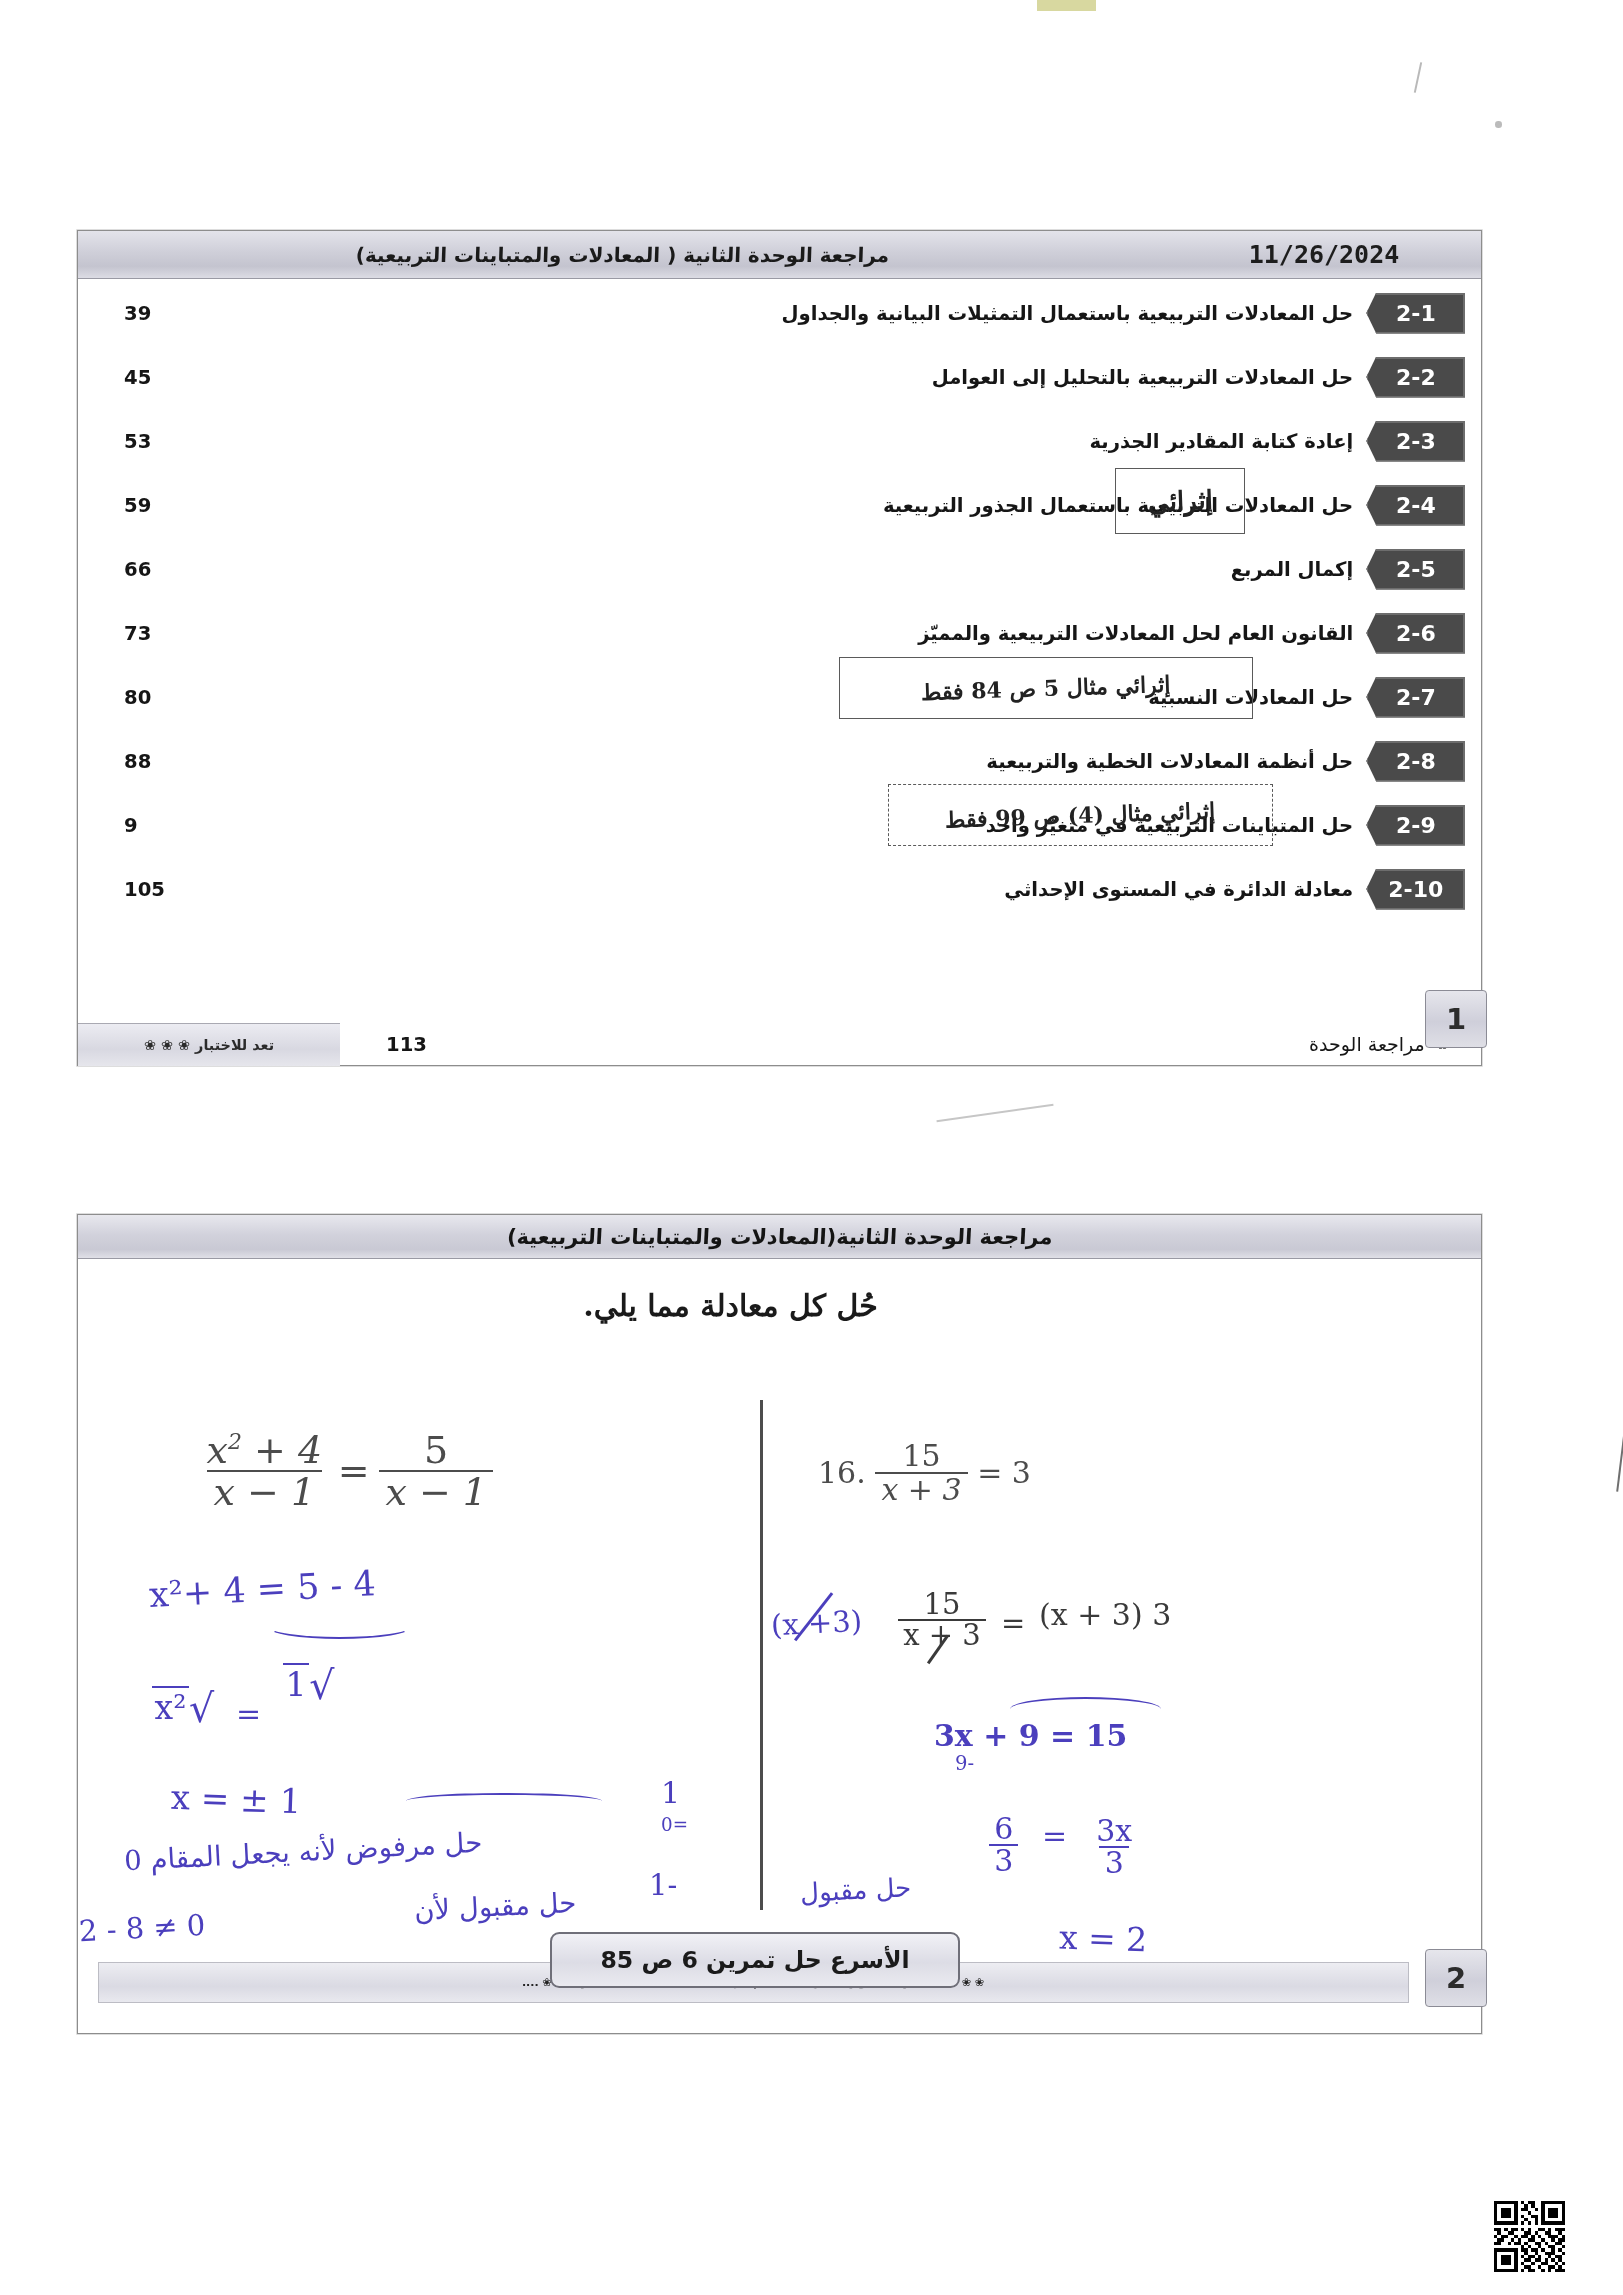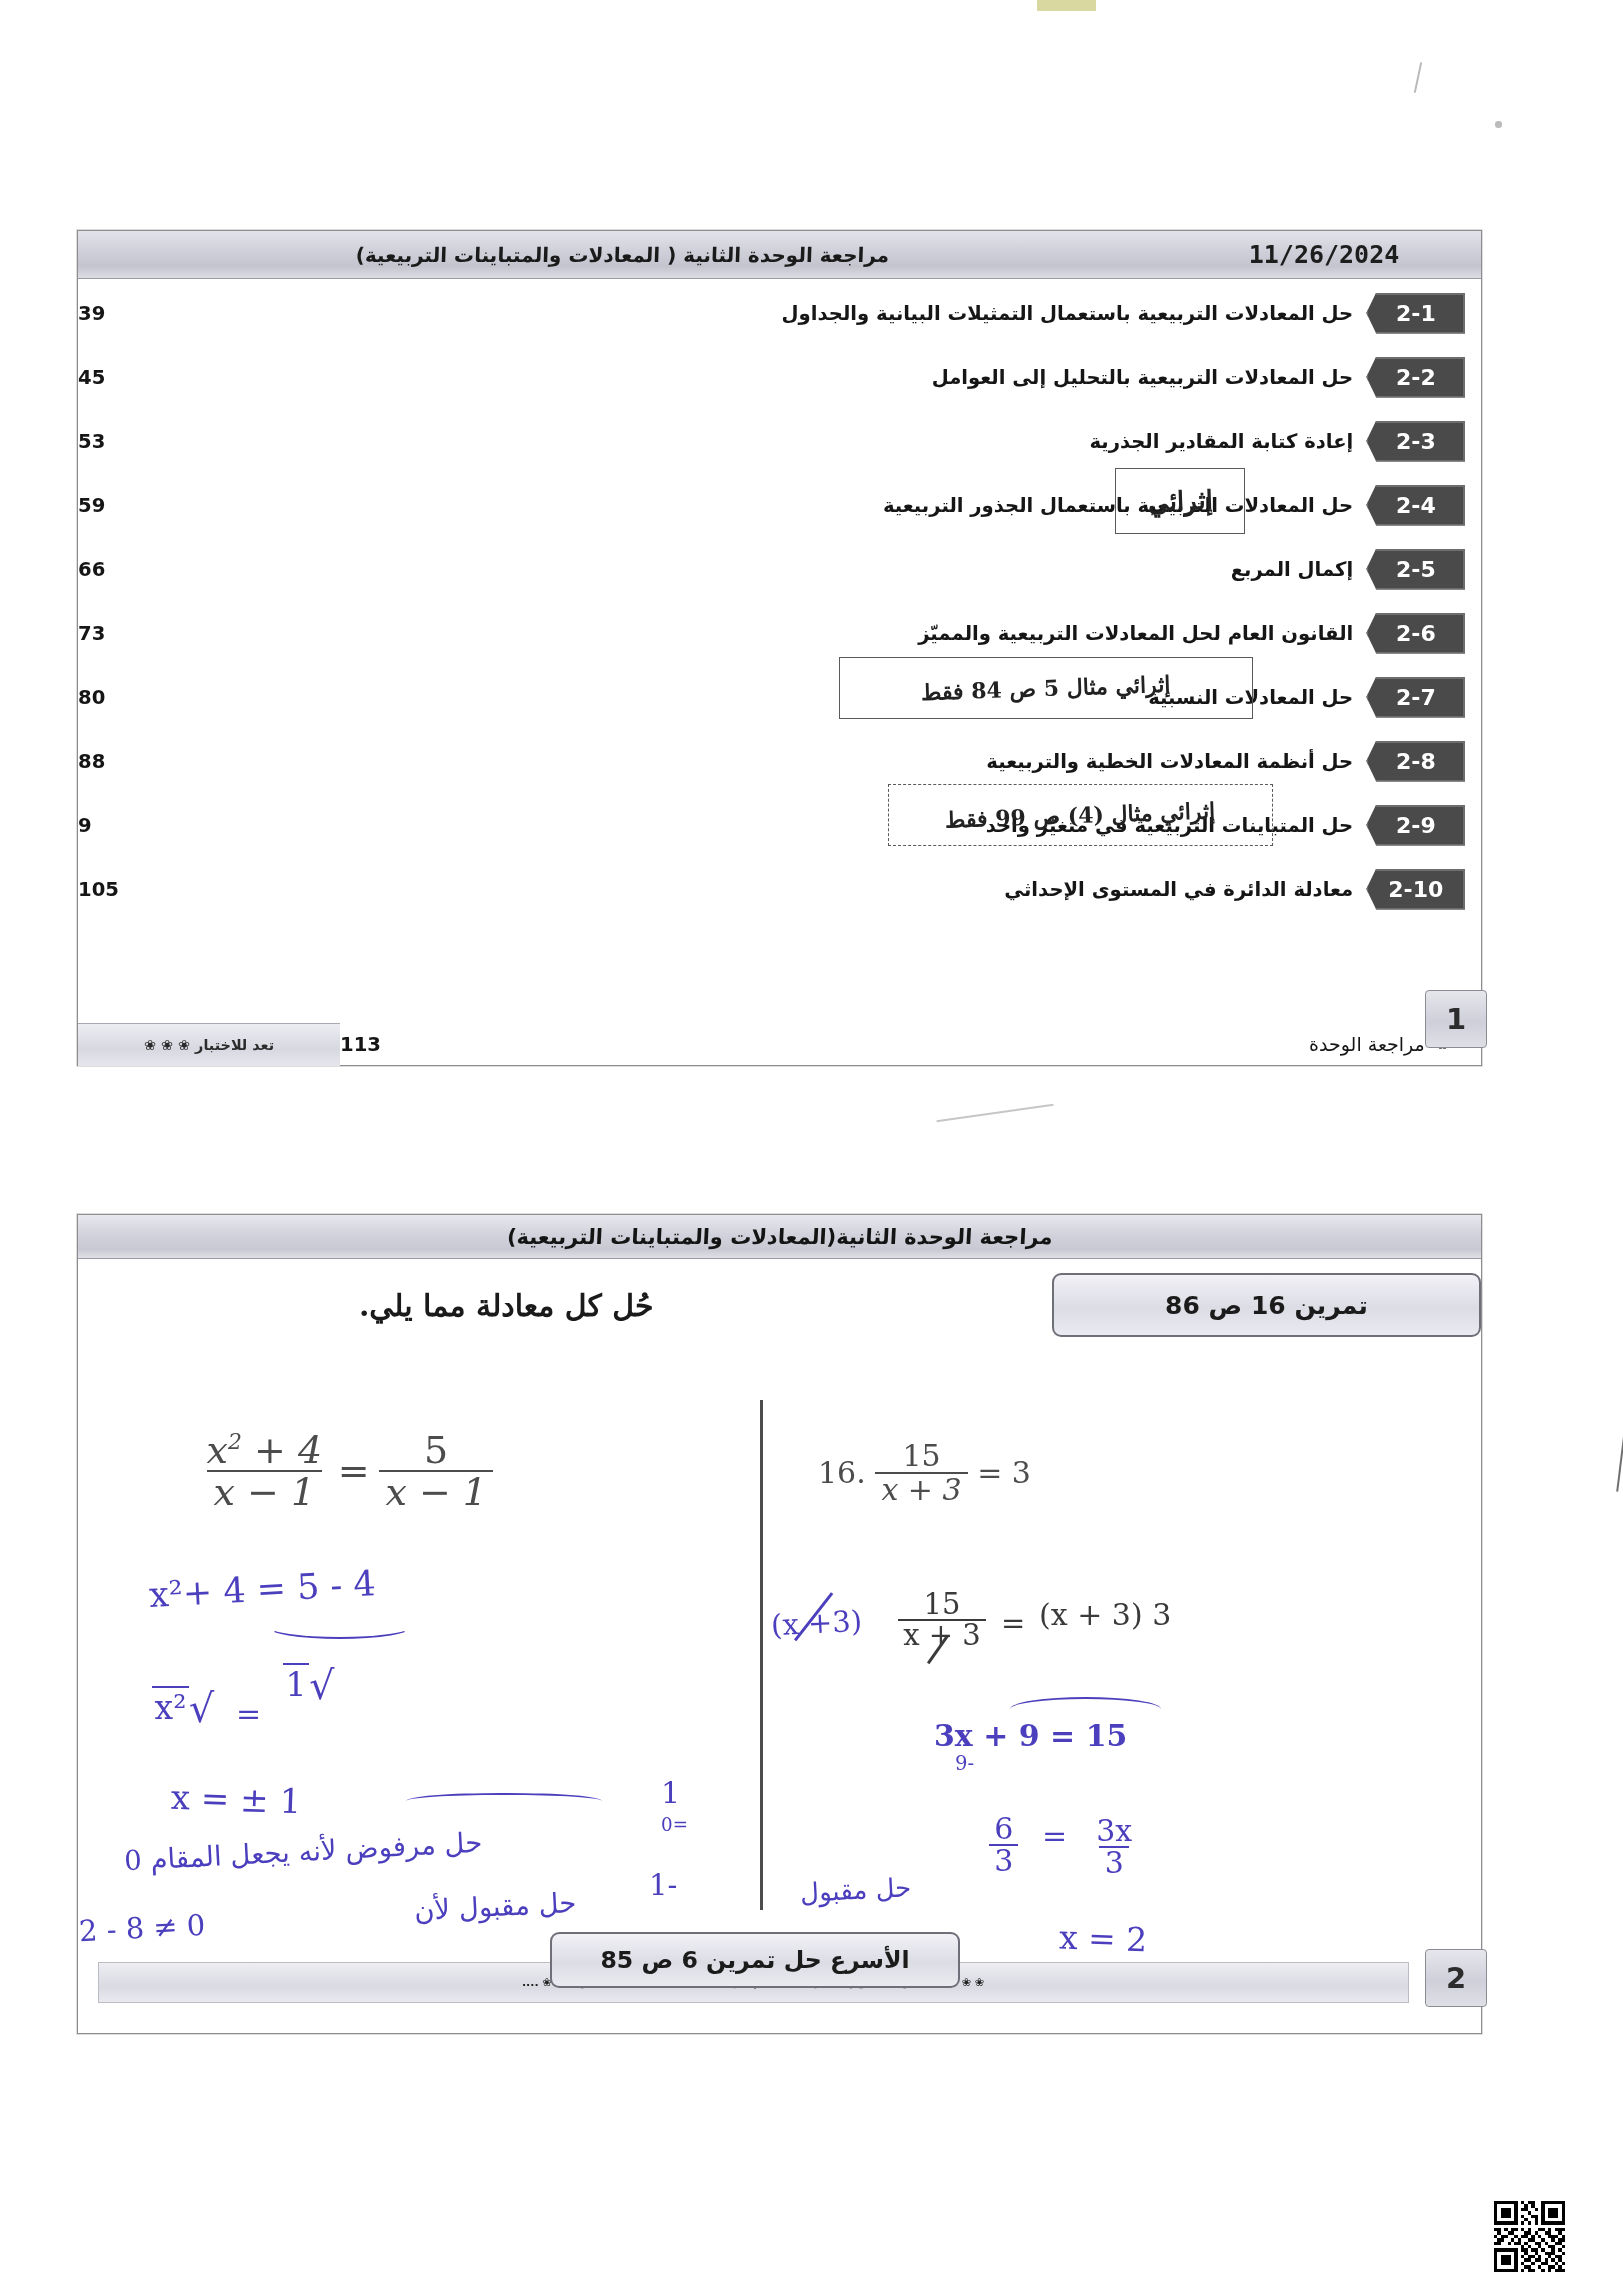--- a/index.html
+++ b/index.html
@@ -73,21 +73,21 @@
     flex:1 1 auto;min-width:13px;height:1em;position:relative;overflow:hidden;
   }
   .leader::before{
     content:"............................................................................................................................................................";
     position:absolute;right:0;top:-0.15em;
     letter-spacing:0.7px;font-size:17px;color:#3a3a3a;white-space:nowrap;
   }
   .pagenum{
     font-family:"DejaVu Sans","Liberation Sans",sans-serif;
     font-weight:bold;font-size:19.6px;color:#161616;
-    padding-right:6.5px;flex:0 0 auto;direction:ltr;
+    padding-left:46px;padding-right:6.5px;flex:0 0 auto;direction:ltr;
   }
 
   
   .ann-box{
     position:absolute;
     border:1.3px solid #5a5a5a;
     background:transparent;
     display:flex;align-items:center;justify-content:center;
     color:#222;
     font-family:"DejaVu Serif","Liberation Serif",serif;
@@ -368,21 +368,20 @@
 <div class="mark" style="left:1417px;top:62px;width:2px;height:31px;background:#b9b9b9;transform:rotate(12deg);"></div>
 <div class="mark" style="left:1495px;top:121px;width:6.5px;height:6.5px;border-radius:50%;background:#bbb;"></div>
 <div class="mark" style="left:936px;top:1112px;width:118px;height:2px;background:#c6c6c6;transform:rotate(-8deg);"></div>
 
 <div class="sheet" id="page2">
   <div class="hdr-bar2">
     <div class="hdr-title2">مراجعة الوحدة الثانية(المعادلات والمتباينات التربيعية)</div>
   </div>
 
   <div class="p2-titlerow">
-    <div class="badge-box">تمرين 16 ص 86</div>
     <div class="p2-instruction">حُل كل معادلة مما يلي.</div>
   </div>
 
   <div class="p2-foot">❀ ❀ ❀..... الدراسة عنوان النجاح ❀ ❀  قسم الرياضيات ❀.  ❀ لنستعد للاختبار ❀ ❀ ❀ ....</div>
 </div>
 
 <div class="page-badge" style="left:1425px;top:1949px;">2</div>
 
 <div class="vdiv"></div>
 

